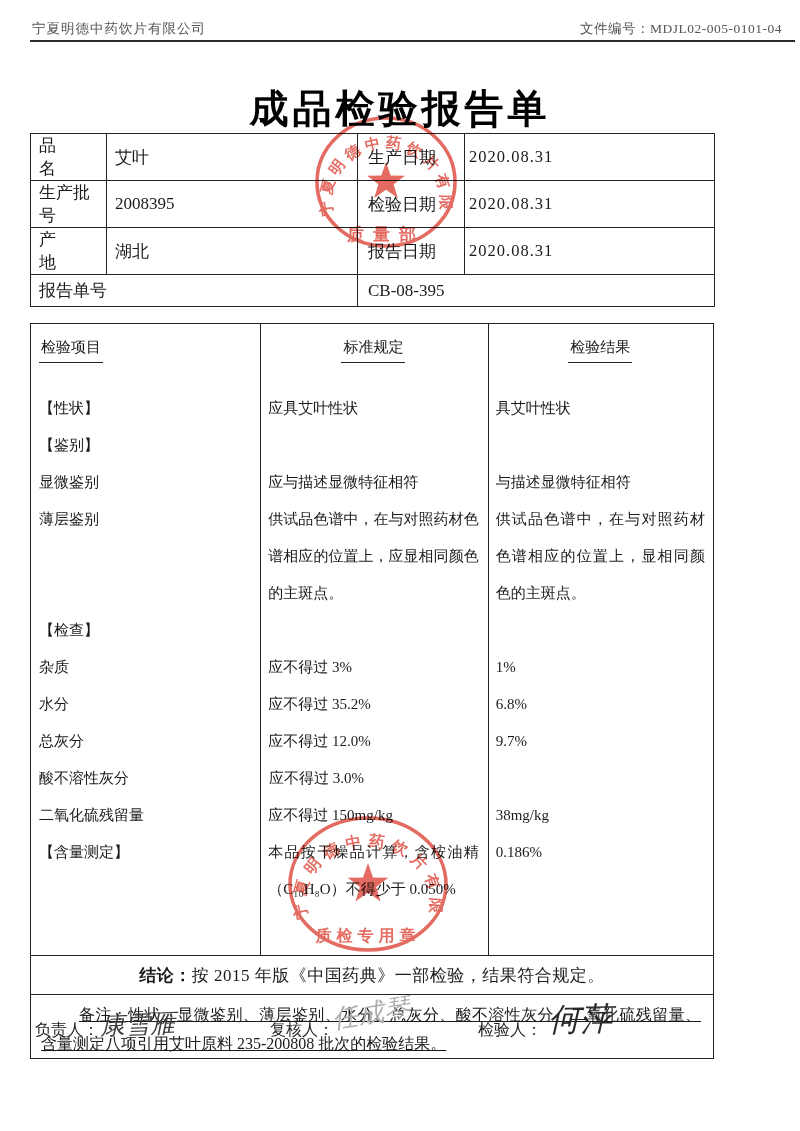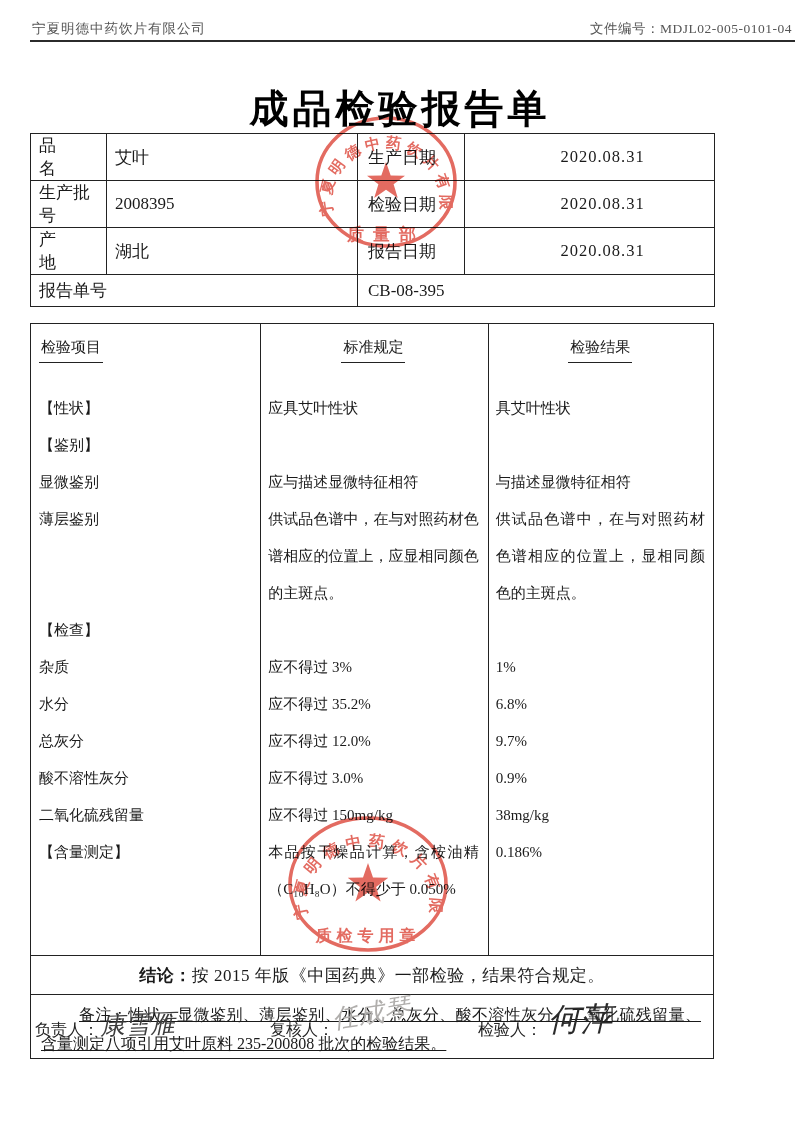--- a/index.html
+++ b/index.html
@@ -1,35 +1,35 @@
 <!DOCTYPE html>
 <html><head>
 <meta charset="utf-8">
 <style>
   * { margin:0; padding:0; box-sizing:border-box; }
   html,body { width:800px; height:1131px; background:#ffffff; }
   body { position:relative; font-family:"Liberation Serif","DejaVu Serif",serif; color:#1a1a1a; }
 
   
   .hdr-company { position:absolute; left:32px; top:20px; font-size:13.5px; color:#555; letter-spacing:1px; }
-  .hdr-docno   { position:absolute; right:8px; top:20px; font-size:13.5px; color:#555; letter-spacing:.5px; }
+  .hdr-docno   { position:absolute; right:18px; top:20px; font-size:13.5px; color:#555; letter-spacing:.5px; }
   .hdr-rule    { position:absolute; left:30px; top:40px; width:765px; height:2px; background:#2b2b2b; }
 
   .title { position:absolute; left:0; top:82px; width:800px; text-align:center;
            font-size:39px; font-weight:bold; letter-spacing:4px; color:#000; }
 
   
   .doc { position:absolute; left:30px; top:134px; width:684px; }
   .blk { border:1px solid #222; margin-top:-1px; background:transparent; }
 
   table.info { width:100%; border-collapse:collapse; table-layout:fixed; }
   table.info td { border:1px solid #222; height:32px; font-size:17px; padding:0 0 0 8px; vertical-align:middle; }
   table.info td.val { }
   table.info td.dlab { padding-left:10px; }
-  table.info td.dval { padding-left:26px; font-size:16.5px; letter-spacing:1px;text-align:center; }
+  table.info td.dval { padding-left:4px; font-size:16.5px; letter-spacing:1px; }
 
   .main { position:relative; height:633px; overflow:hidden;margin-top:16px; }
   .vline { position:absolute; top:0; bottom:0; width:1px; background:#222; }
   .vline.v1 { left:229px; } .vline.v2 { left:457px; }
   .mrow { display:flex; width:100%; }
   .mrow > div { font-size:15px; line-height:37px; }
   .mrow .c1 { width:229px; padding-left:8px; }
   .mrow .c2 { width:228px; padding:0 8px 0 9px; text-align:justify; }
   .mrow .c3 { width:227px; padding:0 8px 0 9px; text-align:justify; }
   .mrow.hdr { height:66px; }
@@ -148,21 +148,20 @@
       <div class="c3">6.8%</div>
     </div>
     <div class="mrow">
       <div class="c1">总灰分</div>
       <div class="c2">应不得过 12.0%</div>
       <div class="c3">9.7%</div>
     </div>
     <div class="mrow">
       <div class="c1">酸不溶性灰分</div>
       <div class="c2">应不得过 3.0%</div>
-      <div class="c3">0.9%</div>
     </div>
     <div class="mrow">
       <div class="c1">二氧化硫残留量</div>
       <div class="c2">应不得过 150mg/kg</div>
       <div class="c3">38mg/kg</div>
     </div>
     <div class="mrow">
       <div class="c1">【含量测定】</div>
       <div class="c2">本品按干燥品计算，含桉油精（C₁₀H₈O）不得少于 0.050%</div>
       <div class="c3">0.186%</div>

